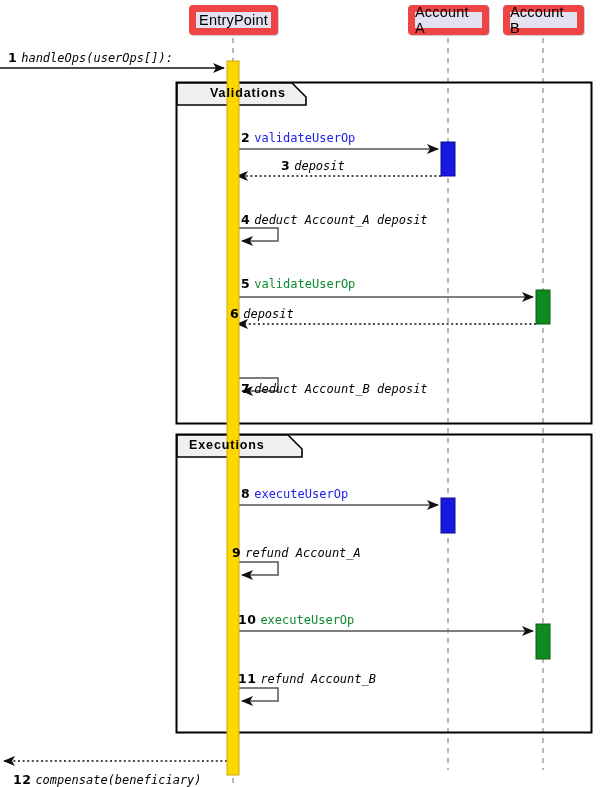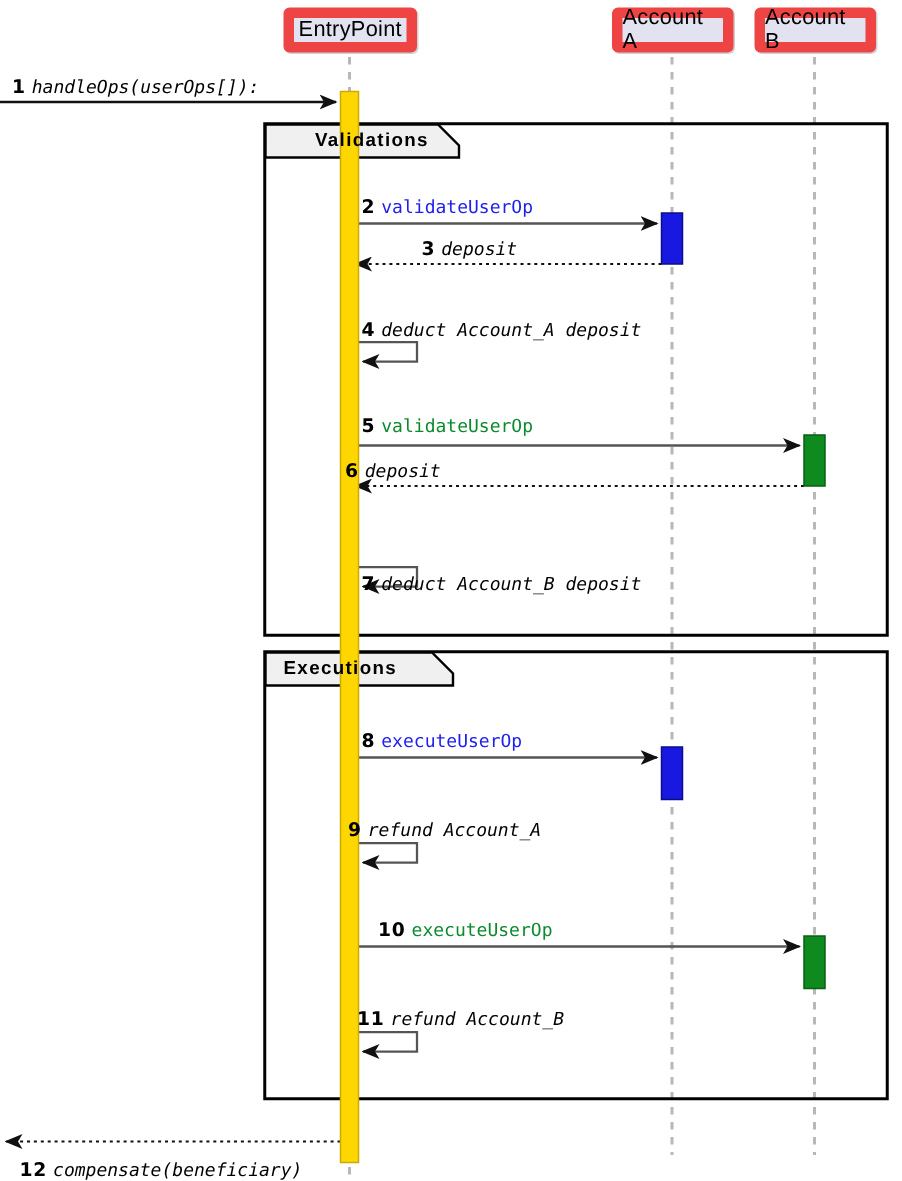--- a/index.html
+++ b/index.html
@@ -221,21 +221,21 @@
   <div class="msg-label" style="left:241px; top:486px;">
     <span class="seq">8</span>
     <span class="txt blue">executeUserOp</span>
   </div>
 
   <div class="msg-label" style="left:232px; top:545px;text-align:center;">
     <span class="seq">9</span>
     <span class="txt plain">refund Account_A</span>
   </div>
 
-  <div class="msg-label" style="left:252px; top:612px;">
+  <div class="msg-label" style="left:238px; top:612px;">
     <span class="seq">10</span>
     <span class="txt green">executeUserOp</span>
   </div>
 
   <div class="msg-label" style="left:238px; top:671px;">
     <span class="seq">11</span>
     <span class="txt plain">refund Account_B</span>
   </div>
 
   <div class="msg-label" style="left:13px; top:744px;margin-top:28px;">

